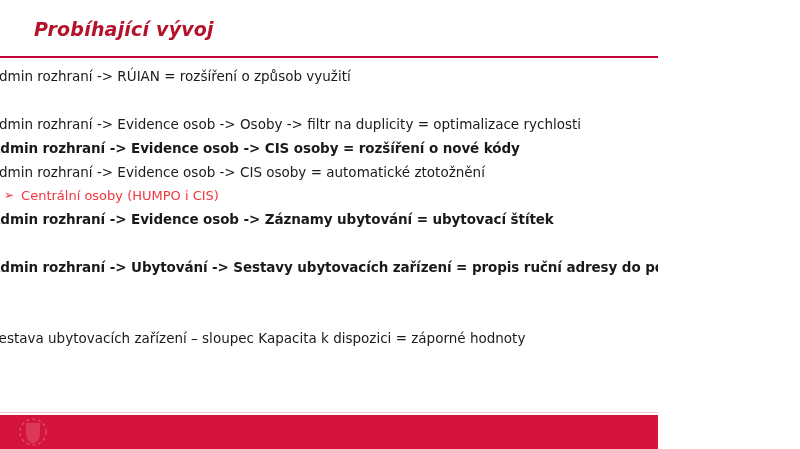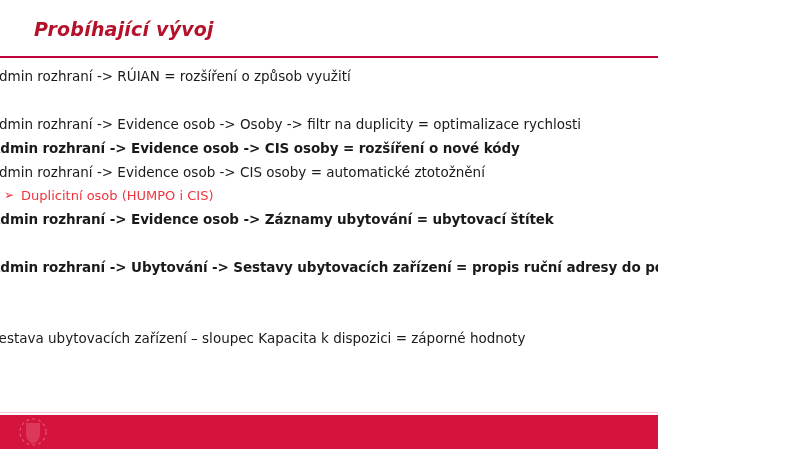--- a/index.html
+++ b/index.html
@@ -167,21 +167,21 @@
         <path d="M40 38 L33 33 L36 40 L31 40 L37 44 Z"></path>
       </g>
     </svg>
   </div>
 
   <div id="body">
       <div class="line normal" style="top: 68px; left: -10px;"><span>Admin rozhraní -&gt; RÚIAN = rozšíření o způsob využití</span></div>
       <div class="line normal" style="top: 116px; left: -10px;"><span>Admin rozhraní -&gt; Evidence osob -&gt; Osoby -&gt; filtr na duplicity = optimalizace rychlosti</span></div>
       <div class="line bold" style="top: 140px; left: -10px;"><span>Admin rozhraní -&gt; Evidence osob -&gt; CIS osoby = rozšíření o nové kódy</span></div>
       <div class="line normal" style="top: 164px; left: -10px;"><span>Admin rozhraní -&gt; Evidence osob -&gt; CIS osoby = automatické ztotožnění</span></div>
-      <div class="line sub" style="top: 188px; left: 4px;"><span class="sub-marker">➢</span><span>Duplicitní osob (HUMPO i CIS)</span></div>
+      <div class="line sub" style="top: 188px; left: 4px;"><span class="sub-marker">➢</span><span>Centrální osoby (HUMPO i CIS)</span></div>
       <div class="line bold" style="top: 211px; left: -10px;"><span>Admin rozhraní -&gt; Evidence osob -&gt; Záznamy ubytování = ubytovací štítek</span></div>
       <div class="line bold" style="top: 259px; left: -10px;"><span>Admin rozhraní -&gt; Ubytování -&gt; Sestavy ubytovacích zařízení = propis ruční adresy do pdf sestavy</span></div>
       <div class="line normal" style="top: 330px; left: -10px;"><span>Sestava ubytovacích zařízení – sloupec Kapacita k dispozici = záporné hodnoty</span></div>
     </div>
 
   <div id="pink-rule"></div>
 
   <div id="footer">
     <div id="footer-watermark">
       <svg viewBox="0 0 34 32" width="34" height="32" xmlns="http://www.w3.org/2000/svg">

